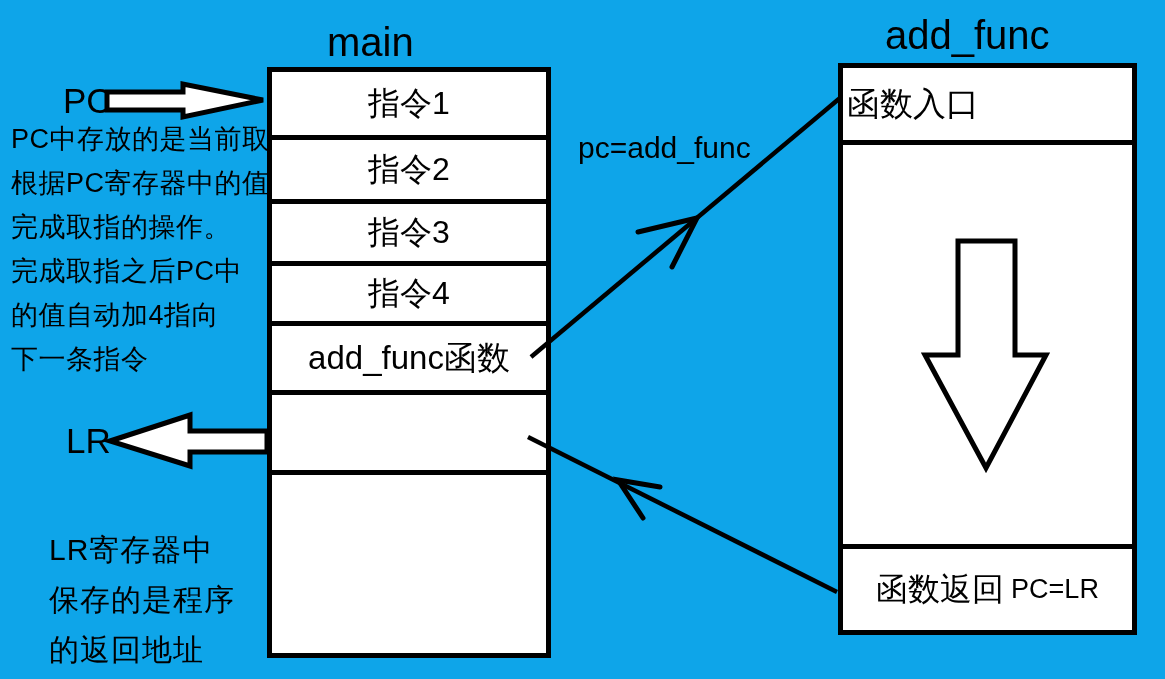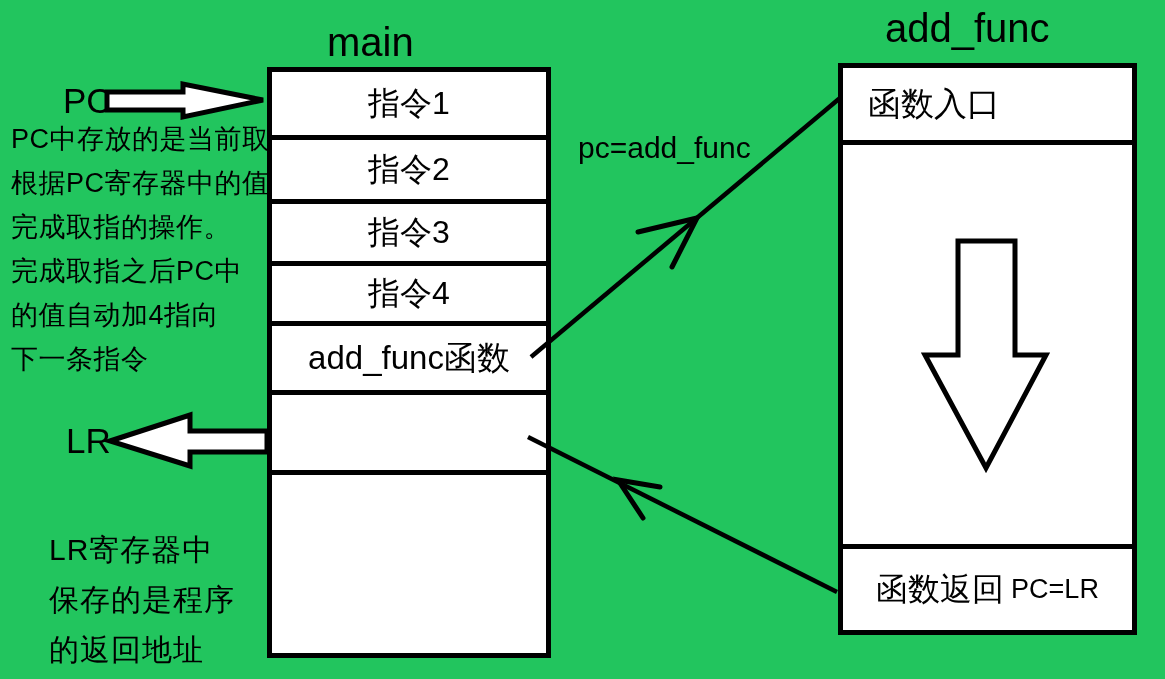--- a/index.html
+++ b/index.html
@@ -1,19 +1,19 @@
 <!DOCTYPE html>
 <html><head>
 <meta charset="utf-8">
 <style>
   html,body{margin:0;padding:0;background:#fff;}
   #canvas{
     position:relative;
     width:1165px;height:679px;
-    background:#22c55e;
+    background:#0ea5e9;
     overflow:hidden;
     font-family:"Liberation Sans", sans-serif;
     color:#000;
   }
   .box{
     position:absolute;
     border:5px solid #000;
     box-sizing:border-box;
     background:#fff;
     display:flex;flex-direction:column;
@@ -50,31 +50,31 @@
     position:absolute;
     font-size:35px;
     white-space:nowrap;
   }
   .arrowlabel{
     position:absolute;
     font-size:30px;
     white-space:nowrap;
   }
   svg{position:absolute;left:0;top:0;}
-  .entry-row{justify-content:flex-start;padding-left:25px;font-size:33px;}
+  .entry-row{justify-content:flex-start;padding-left:4px;font-size:33px;}
   .return-row{font-size:32px;gap:10px;}
   .return-annot{font-size:27px;}
 </style>
 </head>
 <body>
 
 <div id="canvas">
 
   <div class="title" style="left:327px;top:20px;">main</div>
-  <div class="title" style="left:885px;top:6px;">add_func</div>
+  <div class="title" style="left:885px;top:13px;">add_func</div>
 
   <div class="box" style="left:267px;top:67px;width:284px;height:591px;">
     <div class="row" style="height:68px;">指令1</div>
     <div class="row" style="height:64px;">指令2</div>
     <div class="row" style="height:62px;">指令3</div>
     <div class="row" style="height:60px;">指令4</div>
     <div class="row" style="height:69px;font-size:33px;">add_func函数</div>
     <div class="row" style="height:80px;"></div>
     <div class="row last"></div>
   </div>

